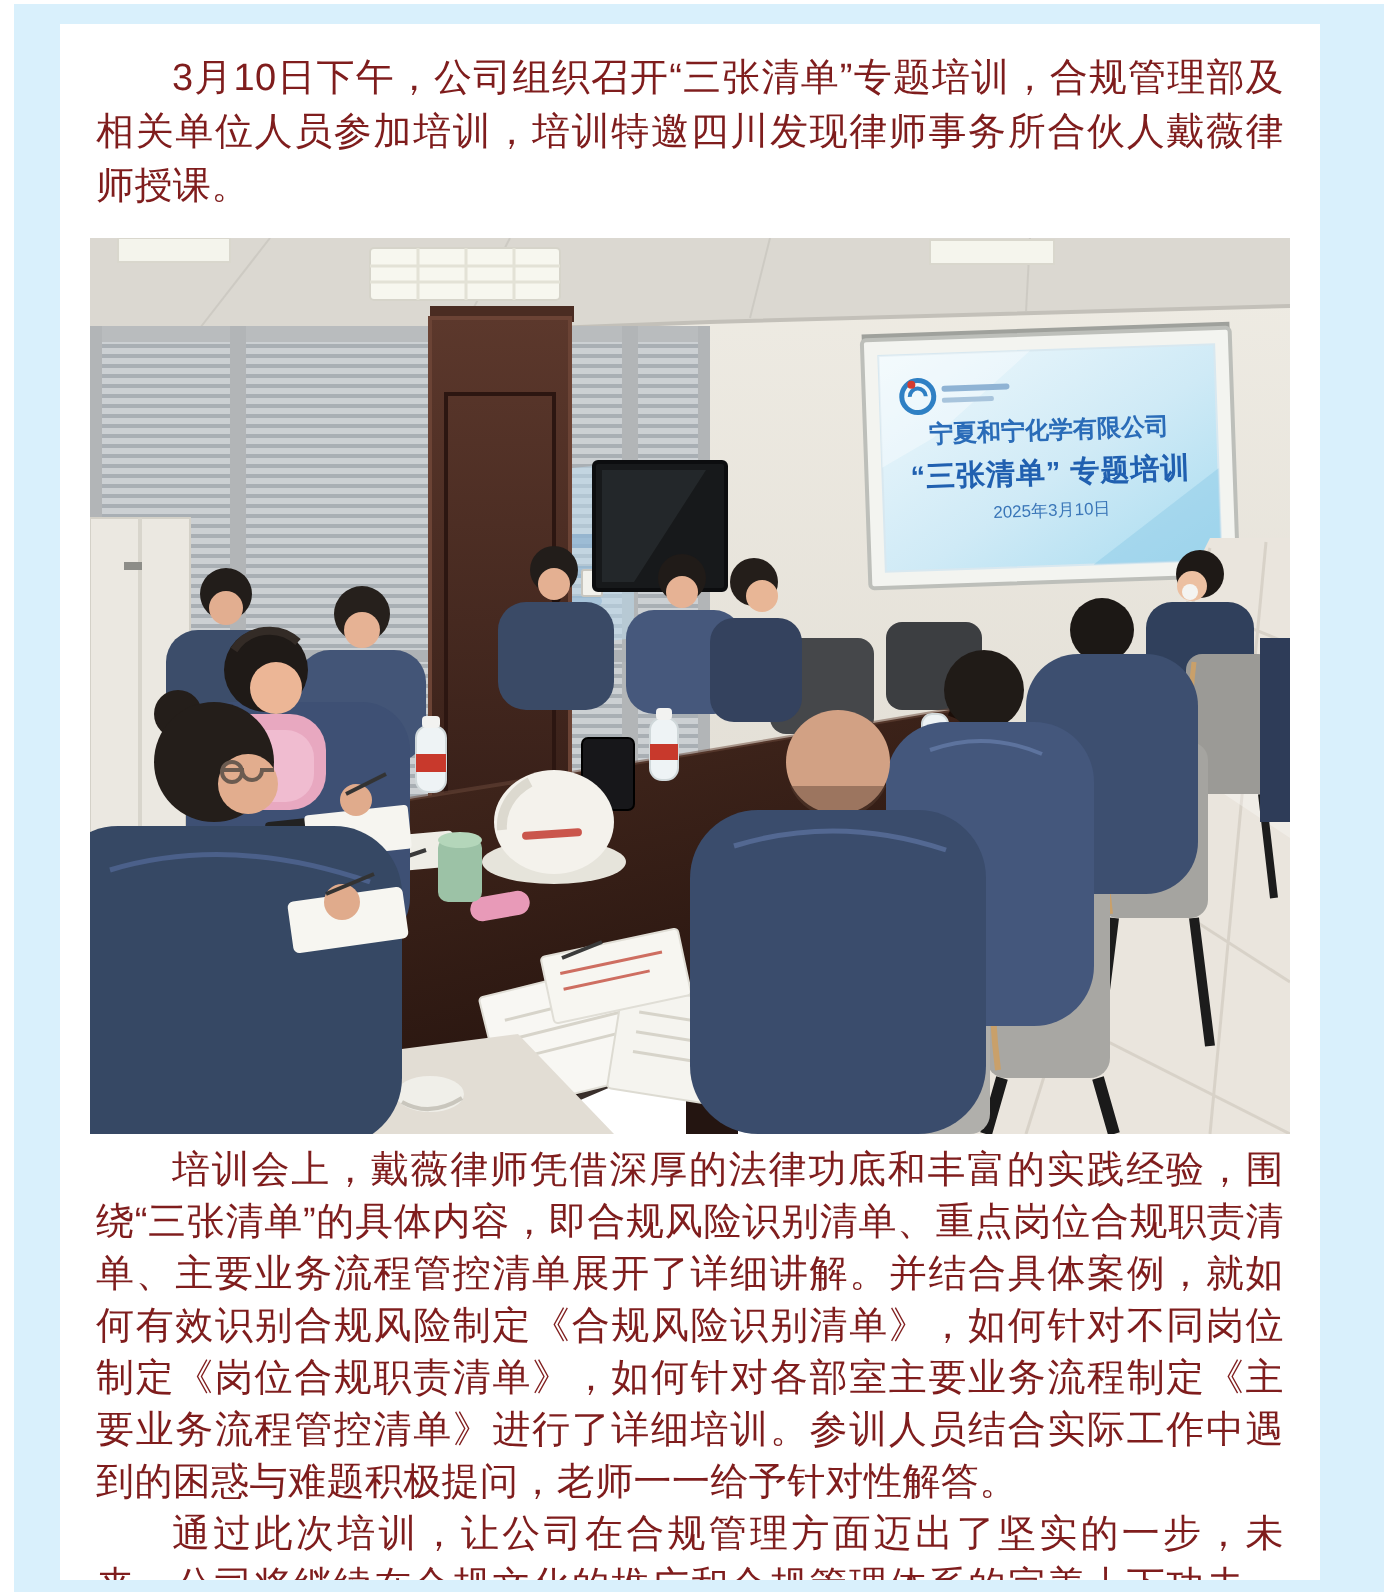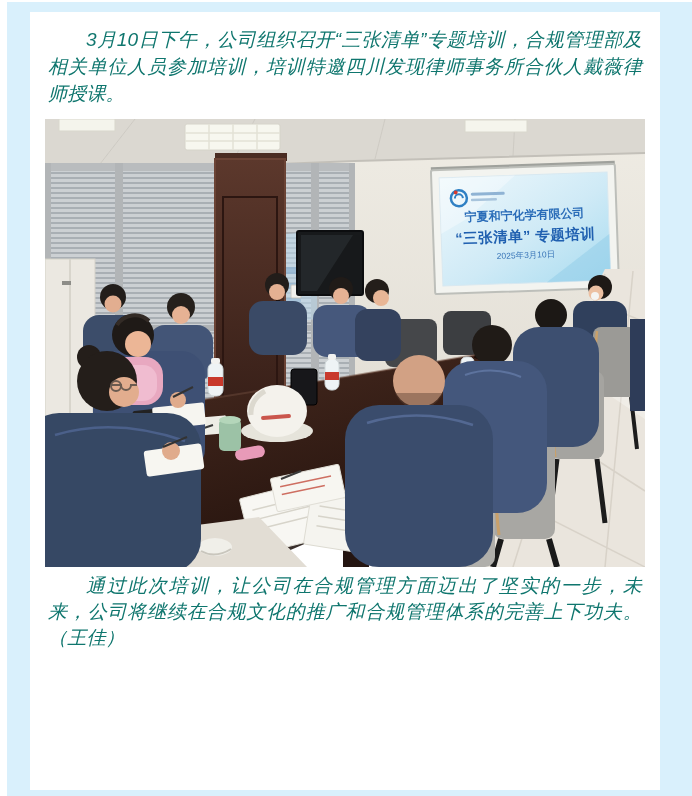--- a/index.html
+++ b/index.html
@@ -11,24 +11,23 @@
     position:absolute;left:7px;top:2px;right:0;bottom:0;
     background:#d9f0fc;
   }
   .content{
     position:absolute;left:23px;top:10px;width:630px;height:778px;
     background:#ffffff;box-sizing:border-box;padding:10px 15px 0 15px;
     overflow:hidden;
   }
   .para{
     margin:0;padding:0 3px;
-    font-size:19px;line-height:26px;color:#0f766e;
+    font-size:19px;line-height:26px;color:#7f1d1d;
     text-align:justify;text-indent:2em;
     letter-spacing:0.2px;
-    font-style:italic;
   }
   .para.first{line-height:27px;margin:4px 0 12px 0;}
   .photo-fig{margin:0 0 6px 0;padding:0;width:600px;height:448px;}
   .photo-fig svg{display:block;}
 </style>
 </head>
 <body>
 
 <div class="blue-frame">
   <div class="content">
@@ -307,16 +306,17 @@
             <rect x="-20" y="294" width="176" height="160" rx="34" fill="#364864"></rect>
             <path d="M10,316 Q70,298 140,322" stroke="#4b608a" stroke-width="2.5" fill="none"></path>
             <rect x="100" y="328" width="58" height="26" rx="3" fill="#f7f6f1" transform="rotate(-8 129 341)"></rect>
             <circle cx="126" cy="332" r="9" fill="#e0ab8c"></circle>
             <path d="M118,328 L142,318" stroke="#333" stroke-width="2"></path>
           </g>
         </g>
       </svg>
     </figure>
 
+    <p class="para">培训会上，戴薇律师凭借深厚的法律功底和丰富的实践经验，围绕“三张清单”的具体内容，即合规风险识别清单、重点岗位合规职责清单、主要业务流程管控清单展开了详细讲解。并结合具体案例，就如何有效识别合规风险制定《合规风险识别清单》，如何针对不同岗位制定《岗位合规职责清单》，如何针对各部室主要业务流程制定《主要业务流程管控清单》进行了详细培训。参训人员结合实际工作中遇到的困惑与难题积极提问，老师一一给予针对性解答。</p>
     <p class="para">通过此次培训，让公司在合规管理方面迈出了坚实的一步，未来，公司将继续在合规文化的推广和合规管理体系的完善上下功夫。（王佳）</p>
 
   </div>
 </div>
 
 </body></html>

